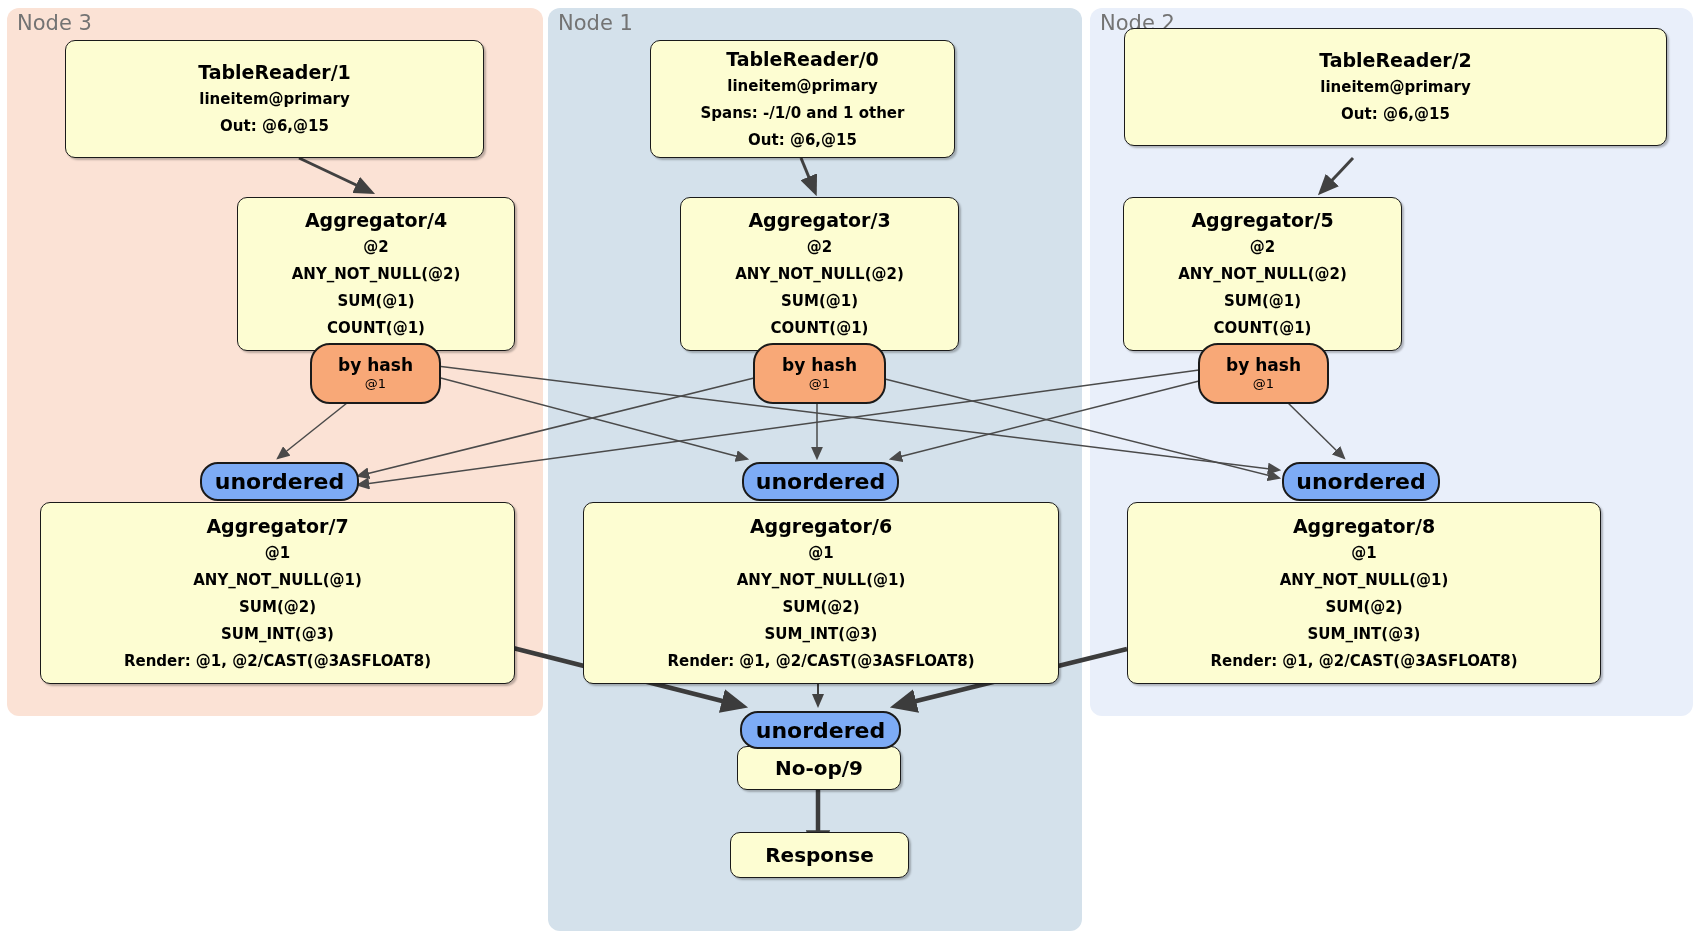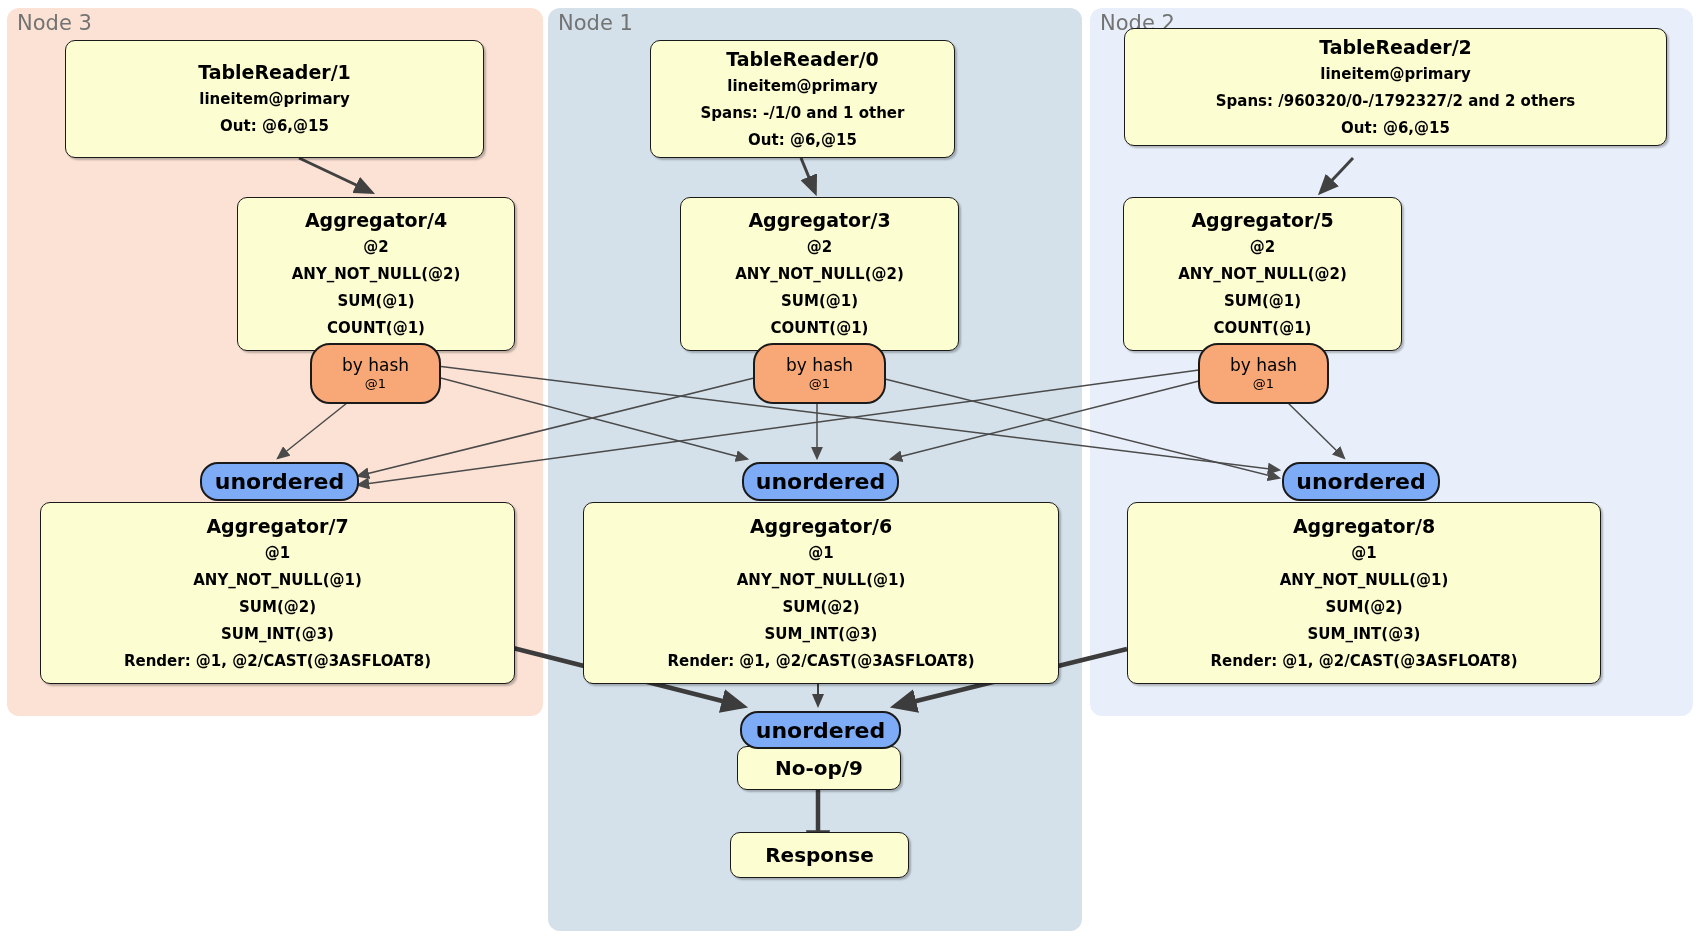--- a/index.html
+++ b/index.html
@@ -22,21 +22,21 @@
     text-align:center;z-index:3;box-shadow:2px 2px 2px rgba(0,0,0,0.25);
   }
   .box-title{font-weight:bold;font-size:19px;line-height:28px;white-space:nowrap;}
   .box-line{font-size:15px;line-height:27px;white-space:nowrap;font-weight:bold;}
 
   .router{
     position:absolute;background:#f8a877;border:2px solid #1a1a1a;border-radius:20px;
     display:flex;flex-direction:column;justify-content:center;align-items:center;
     z-index:4;text-align:center;
   }
-  .router-label{font-weight:normal;font-size:17px;line-height:21px;}
+  .router-label{font-weight:bold;font-size:17px;line-height:21px;}
   .router-detail{font-size:13px;line-height:16px;}
 
   .sync{
     position:absolute;background:#7dabf5;border:2px solid #1a1a1a;border-radius:18px;
     display:flex;justify-content:center;align-items:center;
     font-weight:bold;font-size:22px;z-index:4;
   }
   .final-title{font-weight:bold;font-size:20px;line-height:24px;white-space:nowrap;}
 </style>
 </head>
@@ -97,21 +97,20 @@
   <div class="box" style="left:650px;top:40px;width:303px;height:116px">
     <div class="box-title">TableReader/0</div>
     <div class="box-line">lineitem@primary</div>
     <div class="box-line">Spans: -/1/0 and 1 other</div>
     <div class="box-line">Out: @6,@15</div>
   </div>
 
   <div class="box" style="left:1124px;top:28px;width:541px;height:116px">
     <div class="box-title">TableReader/2</div>
     <div class="box-line">lineitem@primary</div>
-    <div class="box-line">Spans: /960320/0-/1792327/2 and 2 others</div>
     <div class="box-line">Out: @6,@15</div>
   </div>
 
   <div class="box" style="left:237px;top:197px;width:276px;height:152px">
     <div class="box-title">Aggregator/4</div>
     <div class="box-line">@2</div>
     <div class="box-line">ANY_NOT_NULL(@2)</div>
     <div class="box-line">SUM(@1)</div>
     <div class="box-line">COUNT(@1)</div>
   </div>

